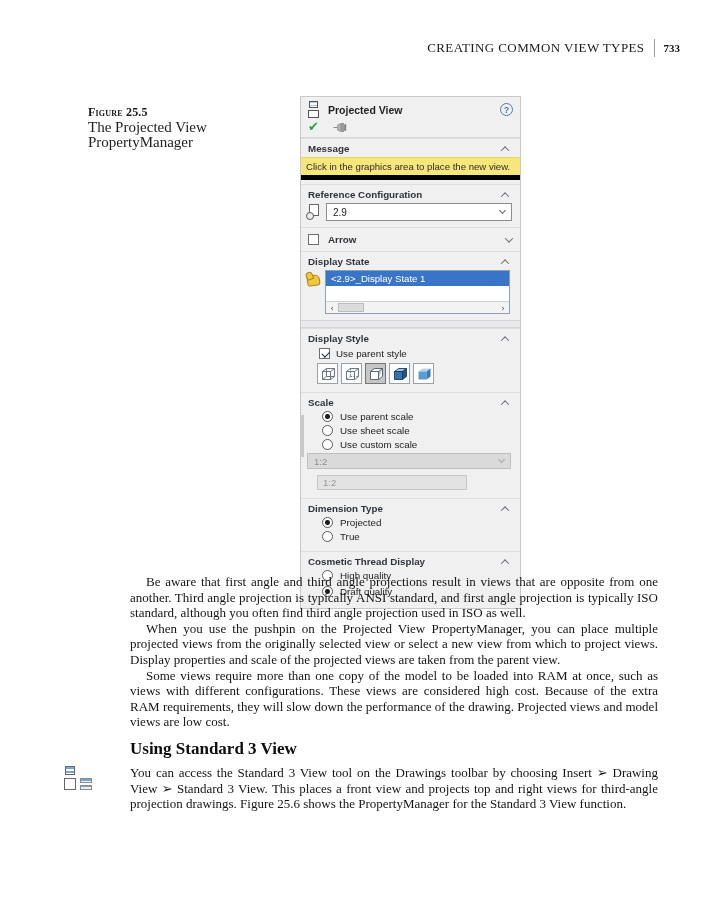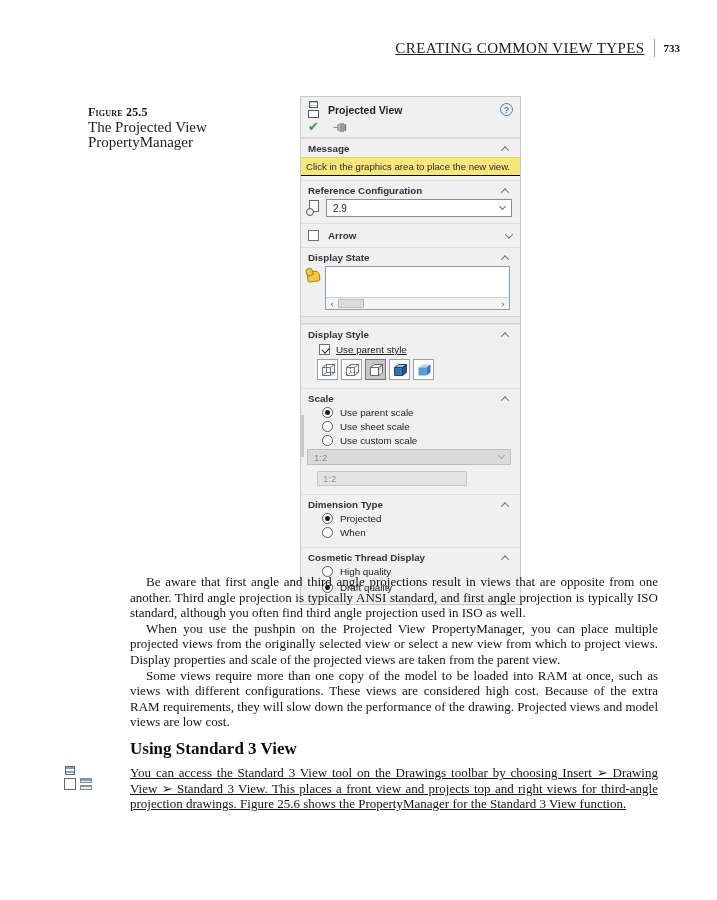--- a/index.html
+++ b/index.html
@@ -4,21 +4,21 @@
 <style>
   * { margin:0; padding:0; box-sizing:border-box; }
   html,body { background:#ffffff; }
   .page {
     position:relative; width:717px; height:900px; background:#ffffff;
     font-family:"Liberation Serif","DejaVu Serif",serif; color:#1a1a1a; overflow:hidden;
   }
 
   
   .running-head { position:absolute; top:38px; right:37px; display:flex; align-items:center; height:20px; }
-  .rh-title { font-size:15px; letter-spacing:.4px; color:#1c1c1c;text-decoration:underline; }
+  .rh-title { font-size:13px; letter-spacing:.4px; color:#1c1c1c; }
   .rh-divider { width:1px; height:18px; background:#9a9a9a; margin:0 9px; }
   .rh-page { font-size:11px; font-weight:bold; color:#111; }
 
   
   .fig-caption { position:absolute; left:88px; top:94px; width:190px; line-height:15px;margin-top:11px; }
   .fig-label { font-weight:bold; font-variant:small-caps; font-size:12px; letter-spacing:.2px; }
   .fig-line { font-size:15px; color:#222; }
 
   
   .pm {
@@ -42,21 +42,21 @@
   .pm-pin { display:flex; align-items:center; }
 
   .pm-sec { border-top:1px solid #dedede; }
   .pm-sec:first-of-type { border-top:none; }
   .sec-head { display:flex; align-items:center; justify-content:space-between; padding:4px 12px 3px 7px; cursor:default; }
   .sec-title { font-weight:bold; font-size:9.8px; color:#2f3338; }
   .chev { display:inline-block; width:6px; height:6px; border-left:1.4px solid #5f6b76; border-top:1.4px solid #5f6b76; }
   .chev.up { transform:rotate(45deg) translate(1px,1px); }
   .chev.down { transform:rotate(225deg) translate(1px,1px); }
 
-  .msg-bar { background:#f7e67c; border-top:1px solid #ead656; border-bottom:1px solid #000000;
+  .msg-bar { background:#f7e67c; border-top:1px solid #ead656; border-bottom:5px solid #000000;
     padding:3px 5px 3px 5px; font-size:9.6px; color:#2c2c2c; margin-bottom:4px; }
 
   .pm-row { display:flex; align-items:center; gap:5px; padding:0 8px 6px 5px; }
   .cfg { position:relative; width:15px; height:17px; flex:0 0 auto; }
   .cfg .doc { position:absolute; left:3px; top:0; width:10px; height:12px; border:1px solid #666; background:#fff; }
   .cfg .gear { position:absolute; left:0; top:8px; width:8px; height:8px; border:1.5px solid #555; border-radius:50%; background:#eee; }
   .combo { flex:1; height:18px; background:#fff; border:1px solid #8c8c8c; display:flex; align-items:center; padding:0 6px; }
   .combo-val { flex:1; font-size:10px; color:#222; }
   .combo-chev { width:5px; height:5px; border-left:1.2px solid #666; border-top:1.2px solid #666; transform:rotate(225deg); margin-top:-3px; }
 
@@ -77,21 +77,21 @@
   .ds-item { background:#3875c9; color:#fff; font-size:9.6px; padding:2px 4px 2px 5px; white-space:nowrap; overflow:hidden; }
   .ds-fill { flex:1; }
   .ds-scroll { height:12px; border-top:1px solid #cfcfcf; display:flex; align-items:stretch; background:#f3f3f3; }
   .ds-arrow { width:12px; display:flex; align-items:center; justify-content:center; font-size:9px; color:#555;
     font-family:"DejaVu Sans",sans-serif; }
   .ds-track { flex:1; position:relative; background:#f3f3f3; }
   .ds-thumb { position:absolute; left:0; top:1px; bottom:1px; width:26px; background:#dcdcdc; border:1px solid #bdbdbd; }
 
   .group-gap { height:8px; background:#e9e9eb; border-top:1px solid #d4d4d4; border-bottom:1px solid #d4d4d4; }
 
-  .cb-row { display:flex; align-items:center; gap:6px; margin:1px 0 4px 18px;text-decoration:underline; }
+  .cb-row { display:flex; align-items:center; gap:6px; margin:1px 0 4px 18px; }
   .cb-label { font-size:9.8px; color:#222; }
   .style-row { display:flex; gap:3px; margin:0 0 8px 16px; }
   .style-btn { width:21px; height:21px; border:1px solid #9aa0a6; background:#fdfdfd;
     display:flex; align-items:center; justify-content:center; padding:0; }
   .style-btn.selected { background:#c6c6c6; border-color:#767676; }
 
   .radio-row { display:flex; align-items:flex-end; gap:7px; margin:0 0 3px 21px; }
   .radio { position:relative; width:11px; height:11px; border:1px solid #595959; border-radius:50%; background:#fff; flex:0 0 auto; }
   .radio.checked::after { content:""; position:absolute; left:2.2px; top:2.2px; right:2.2px; bottom:2.2px; background:#1c1c1c; border-radius:50%; }
   .radio-label { font-size:9.8px; color:#222; }
@@ -107,21 +107,21 @@
   .ctd-body .radio-row { margin-bottom:5px; }
 
   
   .body-text { position:absolute; left:130px; top:574px; width:528px; }
   .body-text p { font-size:13px; line-height:15.6px; text-align:justify; color:#141414; }
   .body-text p.indent { text-indent:16px; }
 
   .sec-heading { position:absolute; left:130px; top:739px; font-size:17px; font-weight:bold; color:#0d0d0d;
     font-family:"Liberation Serif","DejaVu Serif",serif; }
   .sec-para { position:absolute; left:130px; top:765px; width:528px; font-size:13px; line-height:15.6px;
-    text-align:justify; color:#141414;text-decoration:underline; }
+    text-align:justify; color:#141414; }
 
   
   .s3v { position:absolute; left:64px; top:766px; width:30px; height:28px; }
   .s3v .t { position:absolute; left:1px; top:0; width:10px; height:9px; border:1px solid #666;
     background:repeating-linear-gradient(180deg,#74a7cf 0 2px,#ffffff 2px 4px); }
   .s3v .f { position:absolute; left:0; top:12px; width:12px; height:12px; border:1px solid #666; background:#fff; }
   .s3v .r1 { position:absolute; left:16px; top:12px; width:12px; height:5px; border:1px solid #8a8a8a;
     background:repeating-linear-gradient(180deg,#74a7cf 0 1.5px,#e8eef4 1.5px 3px); }
   .s3v .r2 { position:absolute; left:16px; top:19px; width:12px; height:5px; border:1px solid #8a8a8a;
     background:repeating-linear-gradient(180deg,#74a7cf 0 1.5px,#e8eef4 1.5px 3px); }
@@ -202,20 +202,21 @@
     </div>
 
     <div class="pm-sec">
       <div class="sec-head">
         <span class="sec-title">Display State</span>
         <span class="chev up"></span>
       </div>
       <div class="ds-body">
         <span class="glove"></span>
         <div class="ds-list">
+          <div class="ds-item">&lt;2.9&gt;_Display State 1</div>
           <div class="ds-fill"></div>
           <div class="ds-scroll">
             <span class="ds-arrow">‹</span>
             <span class="ds-track">
               <span class="ds-thumb"></span>
             </span>
             <span class="ds-arrow">›</span>
           </div>
         </div>
       </div>
@@ -295,21 +296,21 @@
         <span class="sec-title">Dimension Type</span>
         <span class="chev up"></span>
       </div>
       <div class="dim-body">
         <label class="radio-row">
           <span class="radio checked"></span>
           <span class="radio-label">Projected</span>
         </label>
         <label class="radio-row">
           <span class="radio"></span>
-          <span class="radio-label">When</span>
+          <span class="radio-label">True</span>
         </label>
       </div>
     </div>
 
     <div class="pm-sec">
       <div class="sec-head">
         <span class="sec-title">Cosmetic Thread Display</span>
         <span class="chev up"></span>
       </div>
       <div class="ctd-body">

